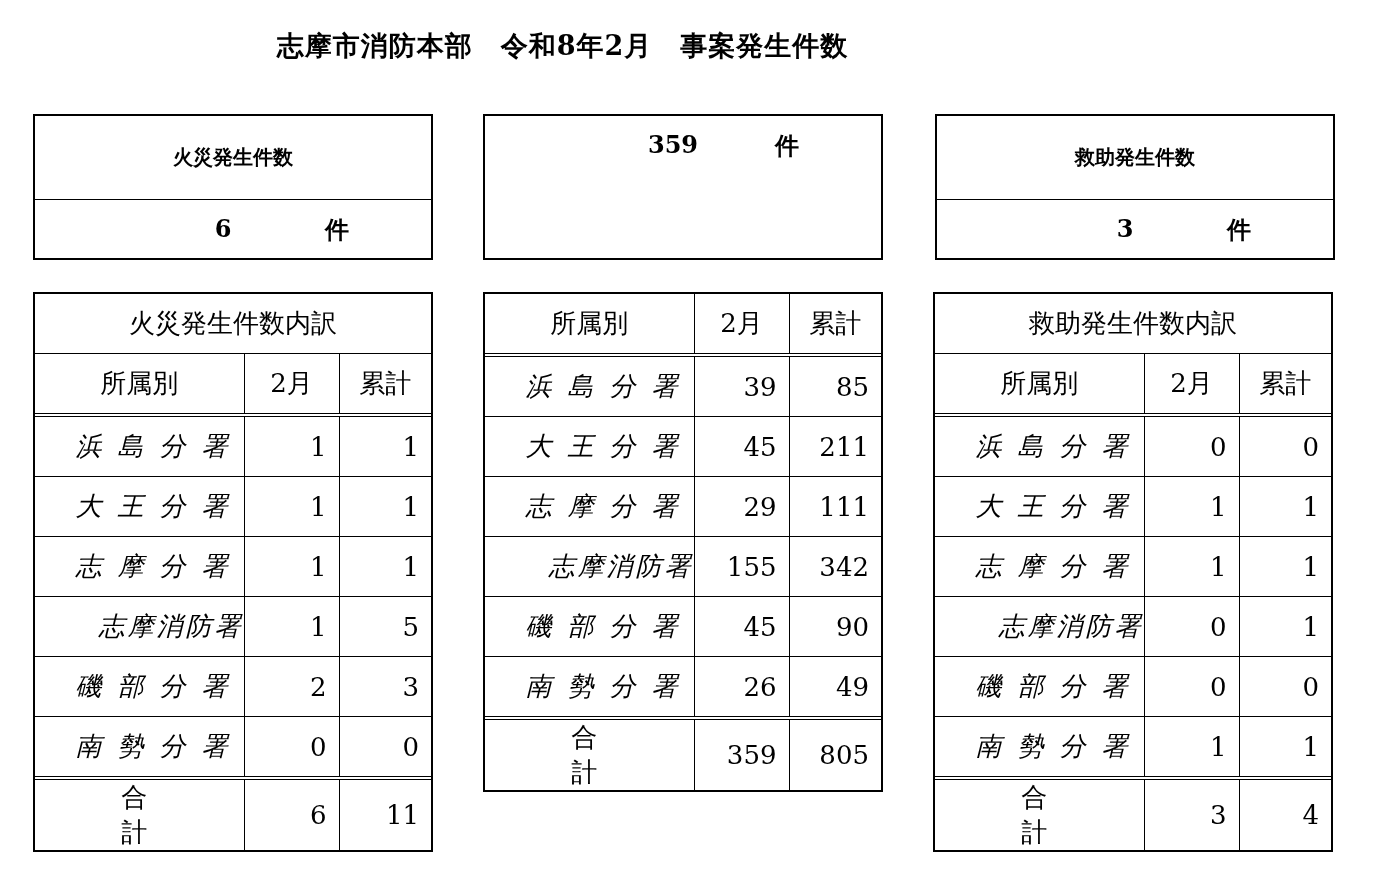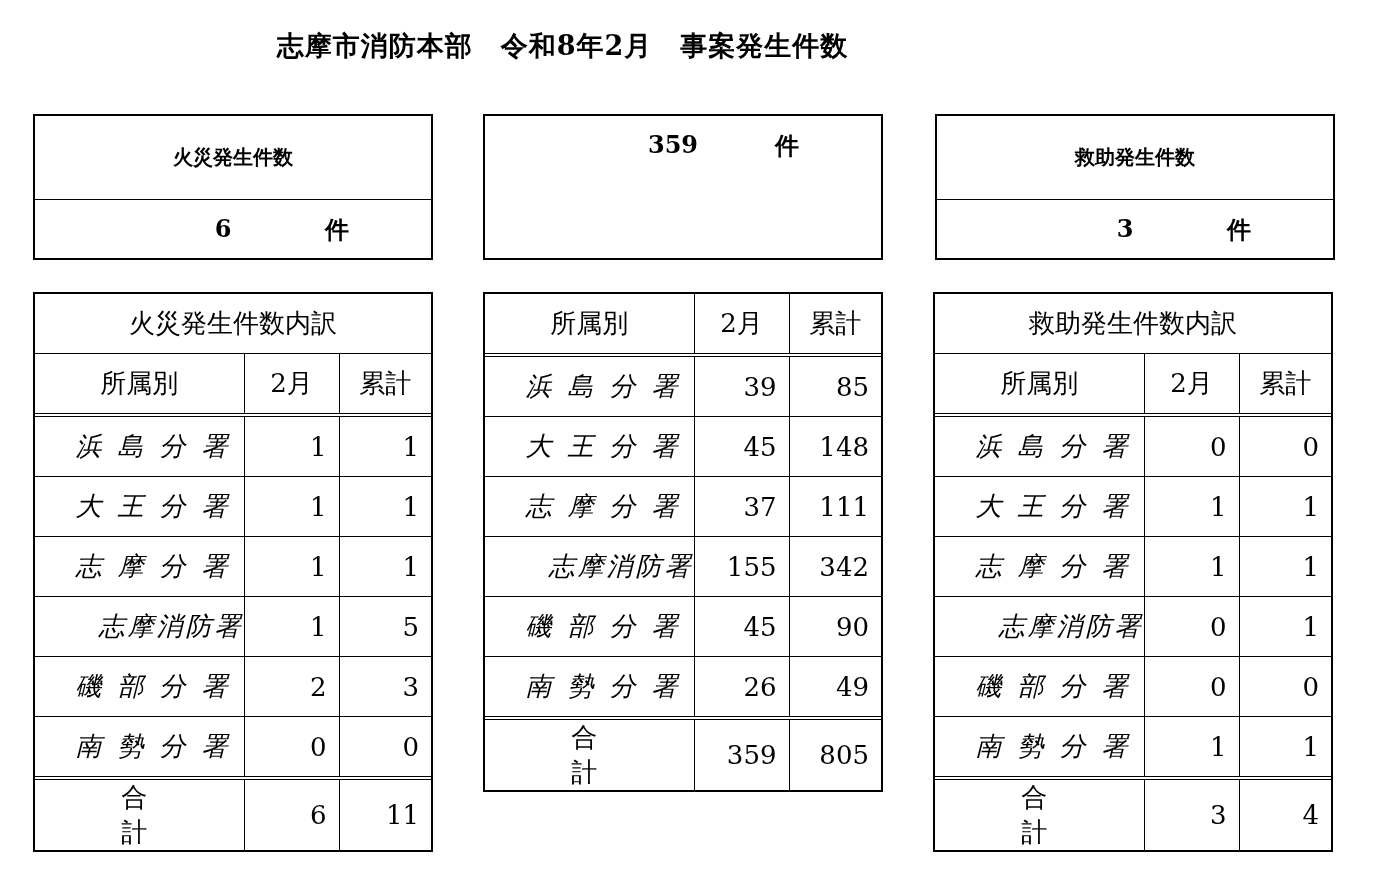--- a/index.html
+++ b/index.html
@@ -136,25 +136,25 @@
           <td>累計</td>
         </tr>
         <tr>
           <td class="name">浜島分署</td>
           <td class="num">39</td>
           <td class="num">85</td>
         </tr>
         <tr>
           <td class="name">大王分署</td>
           <td class="num">45</td>
-          <td class="num">148</td>
+          <td class="num">211</td>
         </tr>
         <tr>
           <td class="name">志摩分署</td>
-          <td class="num">37</td>
+          <td class="num">29</td>
           <td class="num">111</td>
         </tr>
         <tr>
           <td class="name tight">志摩消防署</td>
           <td class="num">155</td>
           <td class="num">342</td>
         </tr>
         <tr>
           <td class="name">磯部分署</td>
           <td class="num">45</td>

